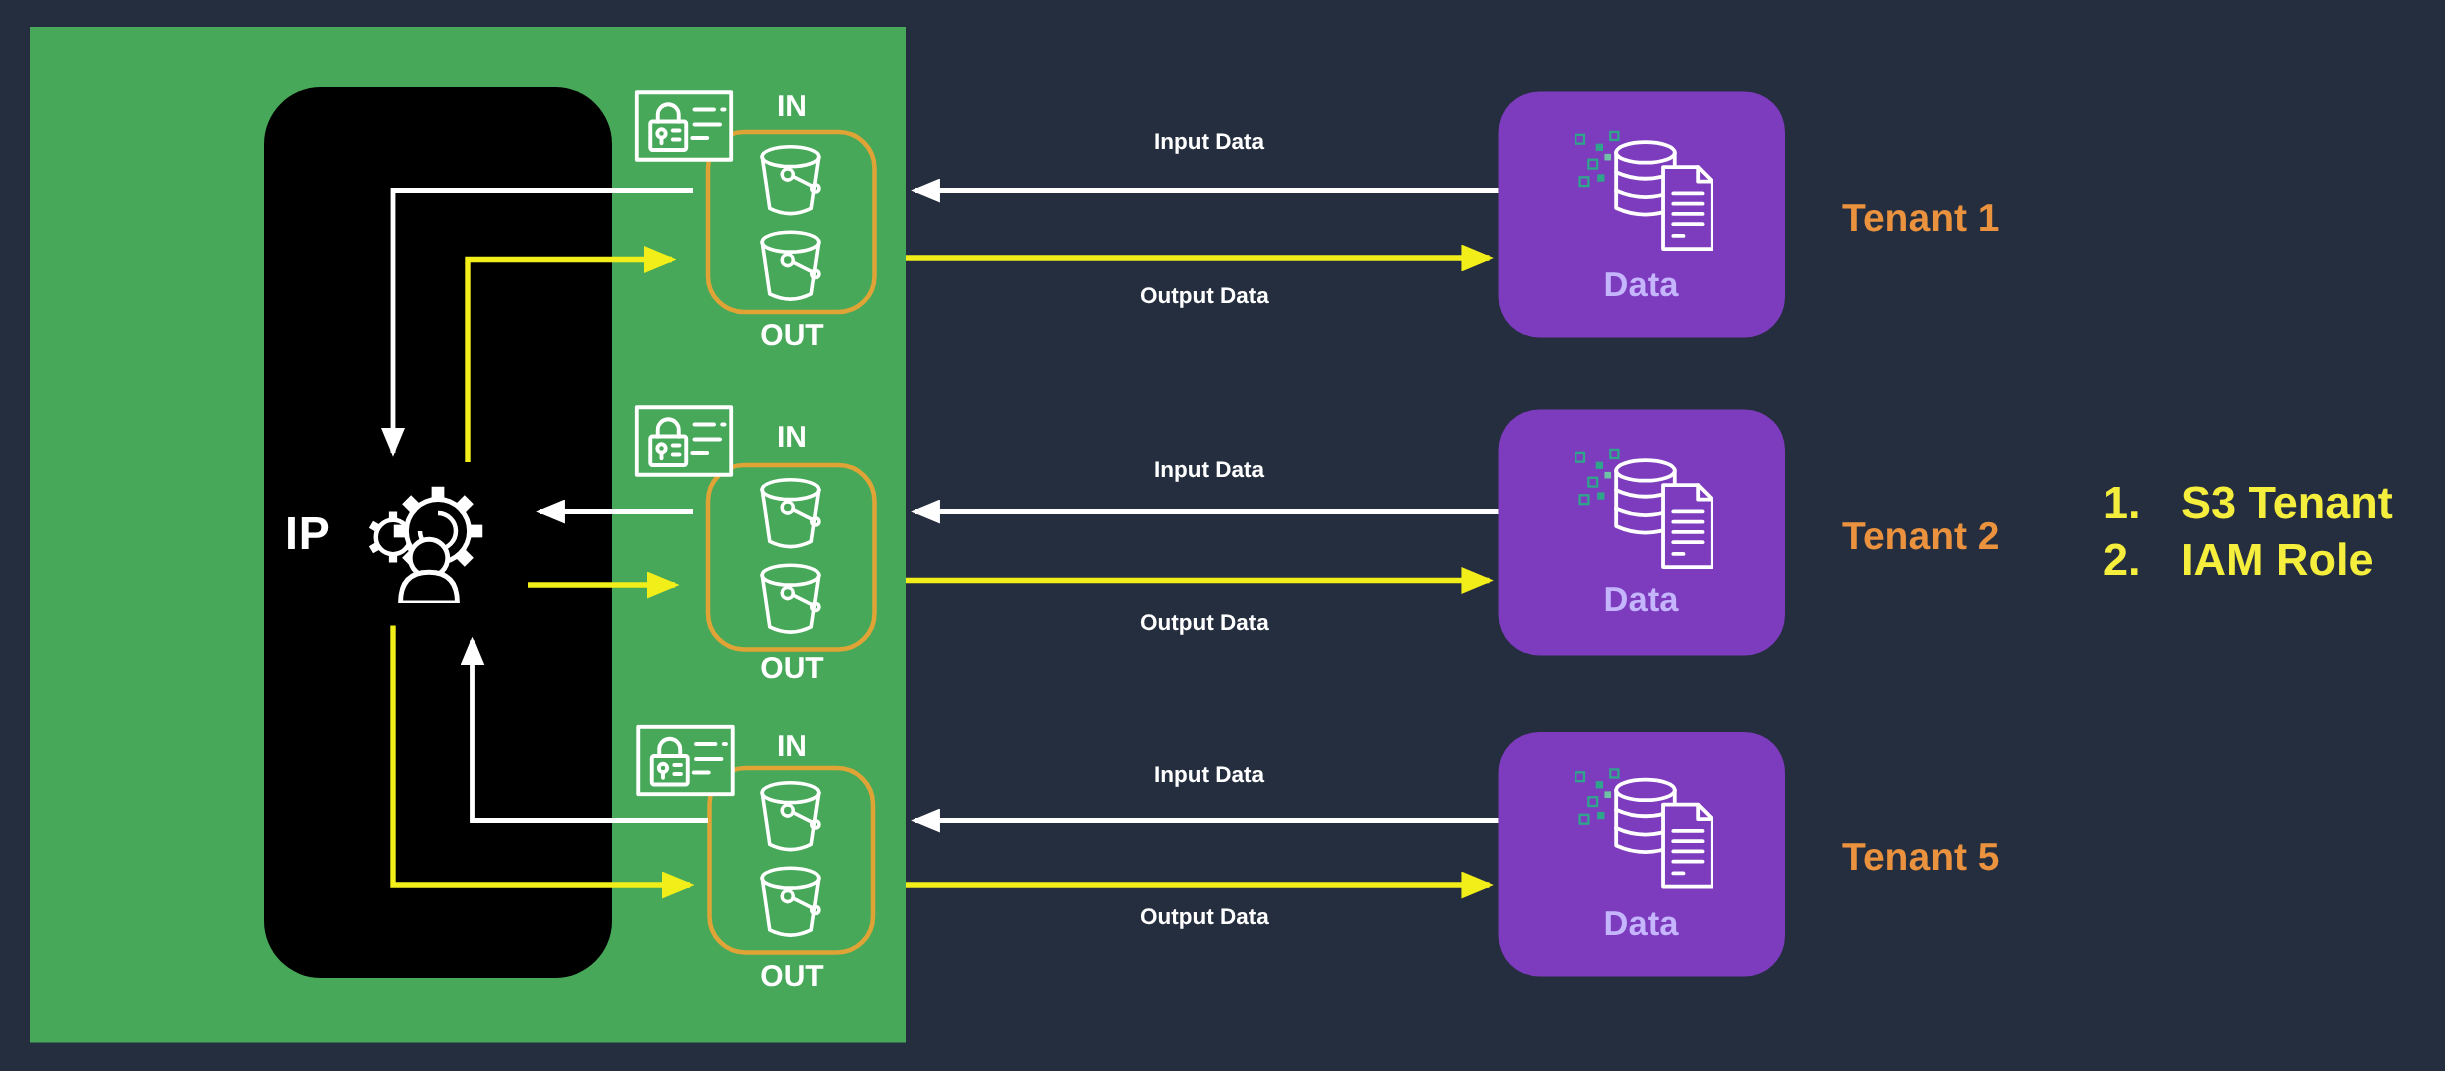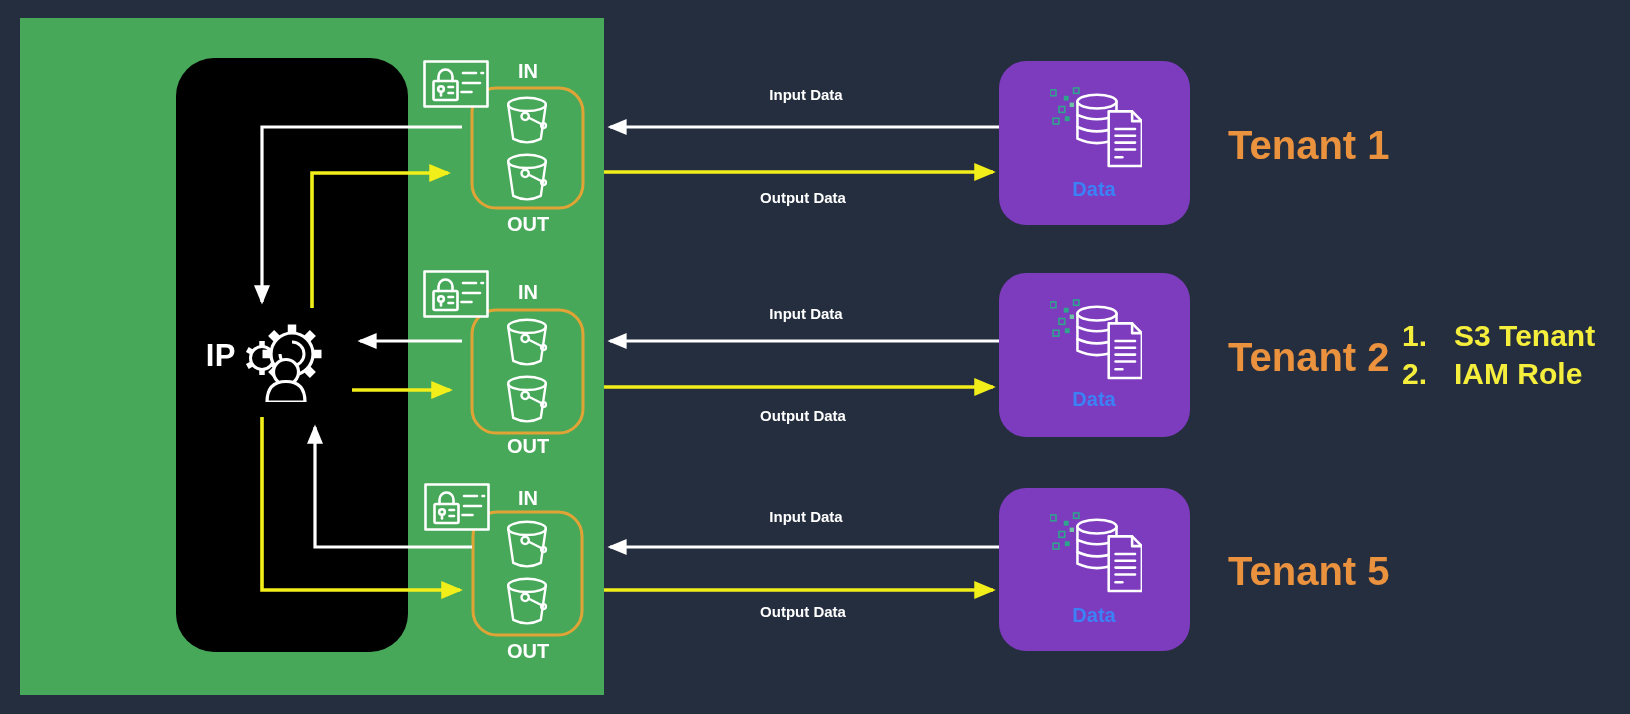--- a/index.html
+++ b/index.html
@@ -25,35 +25,35 @@
     position:absolute;left:20px;top:18px;width:584px;height:677px;
     background:var(--zone-green);
   }
   .black-panel{
     position:absolute;left:176px;top:58px;width:232px;height:594px;
     background:var(--zone-black);border-radius:38px;
   }
   svg.overlay{position:absolute;left:0;top:0;width:1630px;height:714px;}
   .lbl{position:absolute;white-space:nowrap;}
   .ip-label{
-    left:190px;top:340px;width:46px;height:32px;line-height:32px;text-align:right;
+    left:190px;top:340px;width:46px;height:32px;line-height:32px;text-align:left;
     color:#fff;font-size:31px;font-weight:bold;letter-spacing:.5px;
   }
   .inout{
     width:80px;text-align:center;color:#fff;font-size:20px;font-weight:bold;height:22px;line-height:22px;
     left:488px;
   }
   .flowlbl{
     width:220px;text-align:center;color:#fff;font-size:15px;font-weight:600;height:24px;line-height:24px;
   }
   .datalbl{
-    left:1014px;width:160px;text-align:center;color:#3b82f6;font-size:20px;font-weight:bold;height:26px;line-height:26px;
+    left:1014px;width:160px;text-align:center;color:#c4b5fd;font-size:23px;font-weight:bold;height:26px;line-height:26px;
   }
   .tenantlbl{
-    left:1228px;color:var(--tenant-label-orange);font-size:40px;font-weight:bold;height:34px;line-height:34px;
+    left:1228px;color:var(--tenant-label-orange);font-size:26px;font-weight:bold;height:34px;line-height:34px;
   }
   .legend{
     position:absolute;left:1402px;top:317px;color:var(--legend-yellow);
     font-size:30px;font-weight:bold;
   }
   .legend .row{display:flex;line-height:38px;}
   .legend .num{width:52px;}
 </style>
 </head>
 <body>

